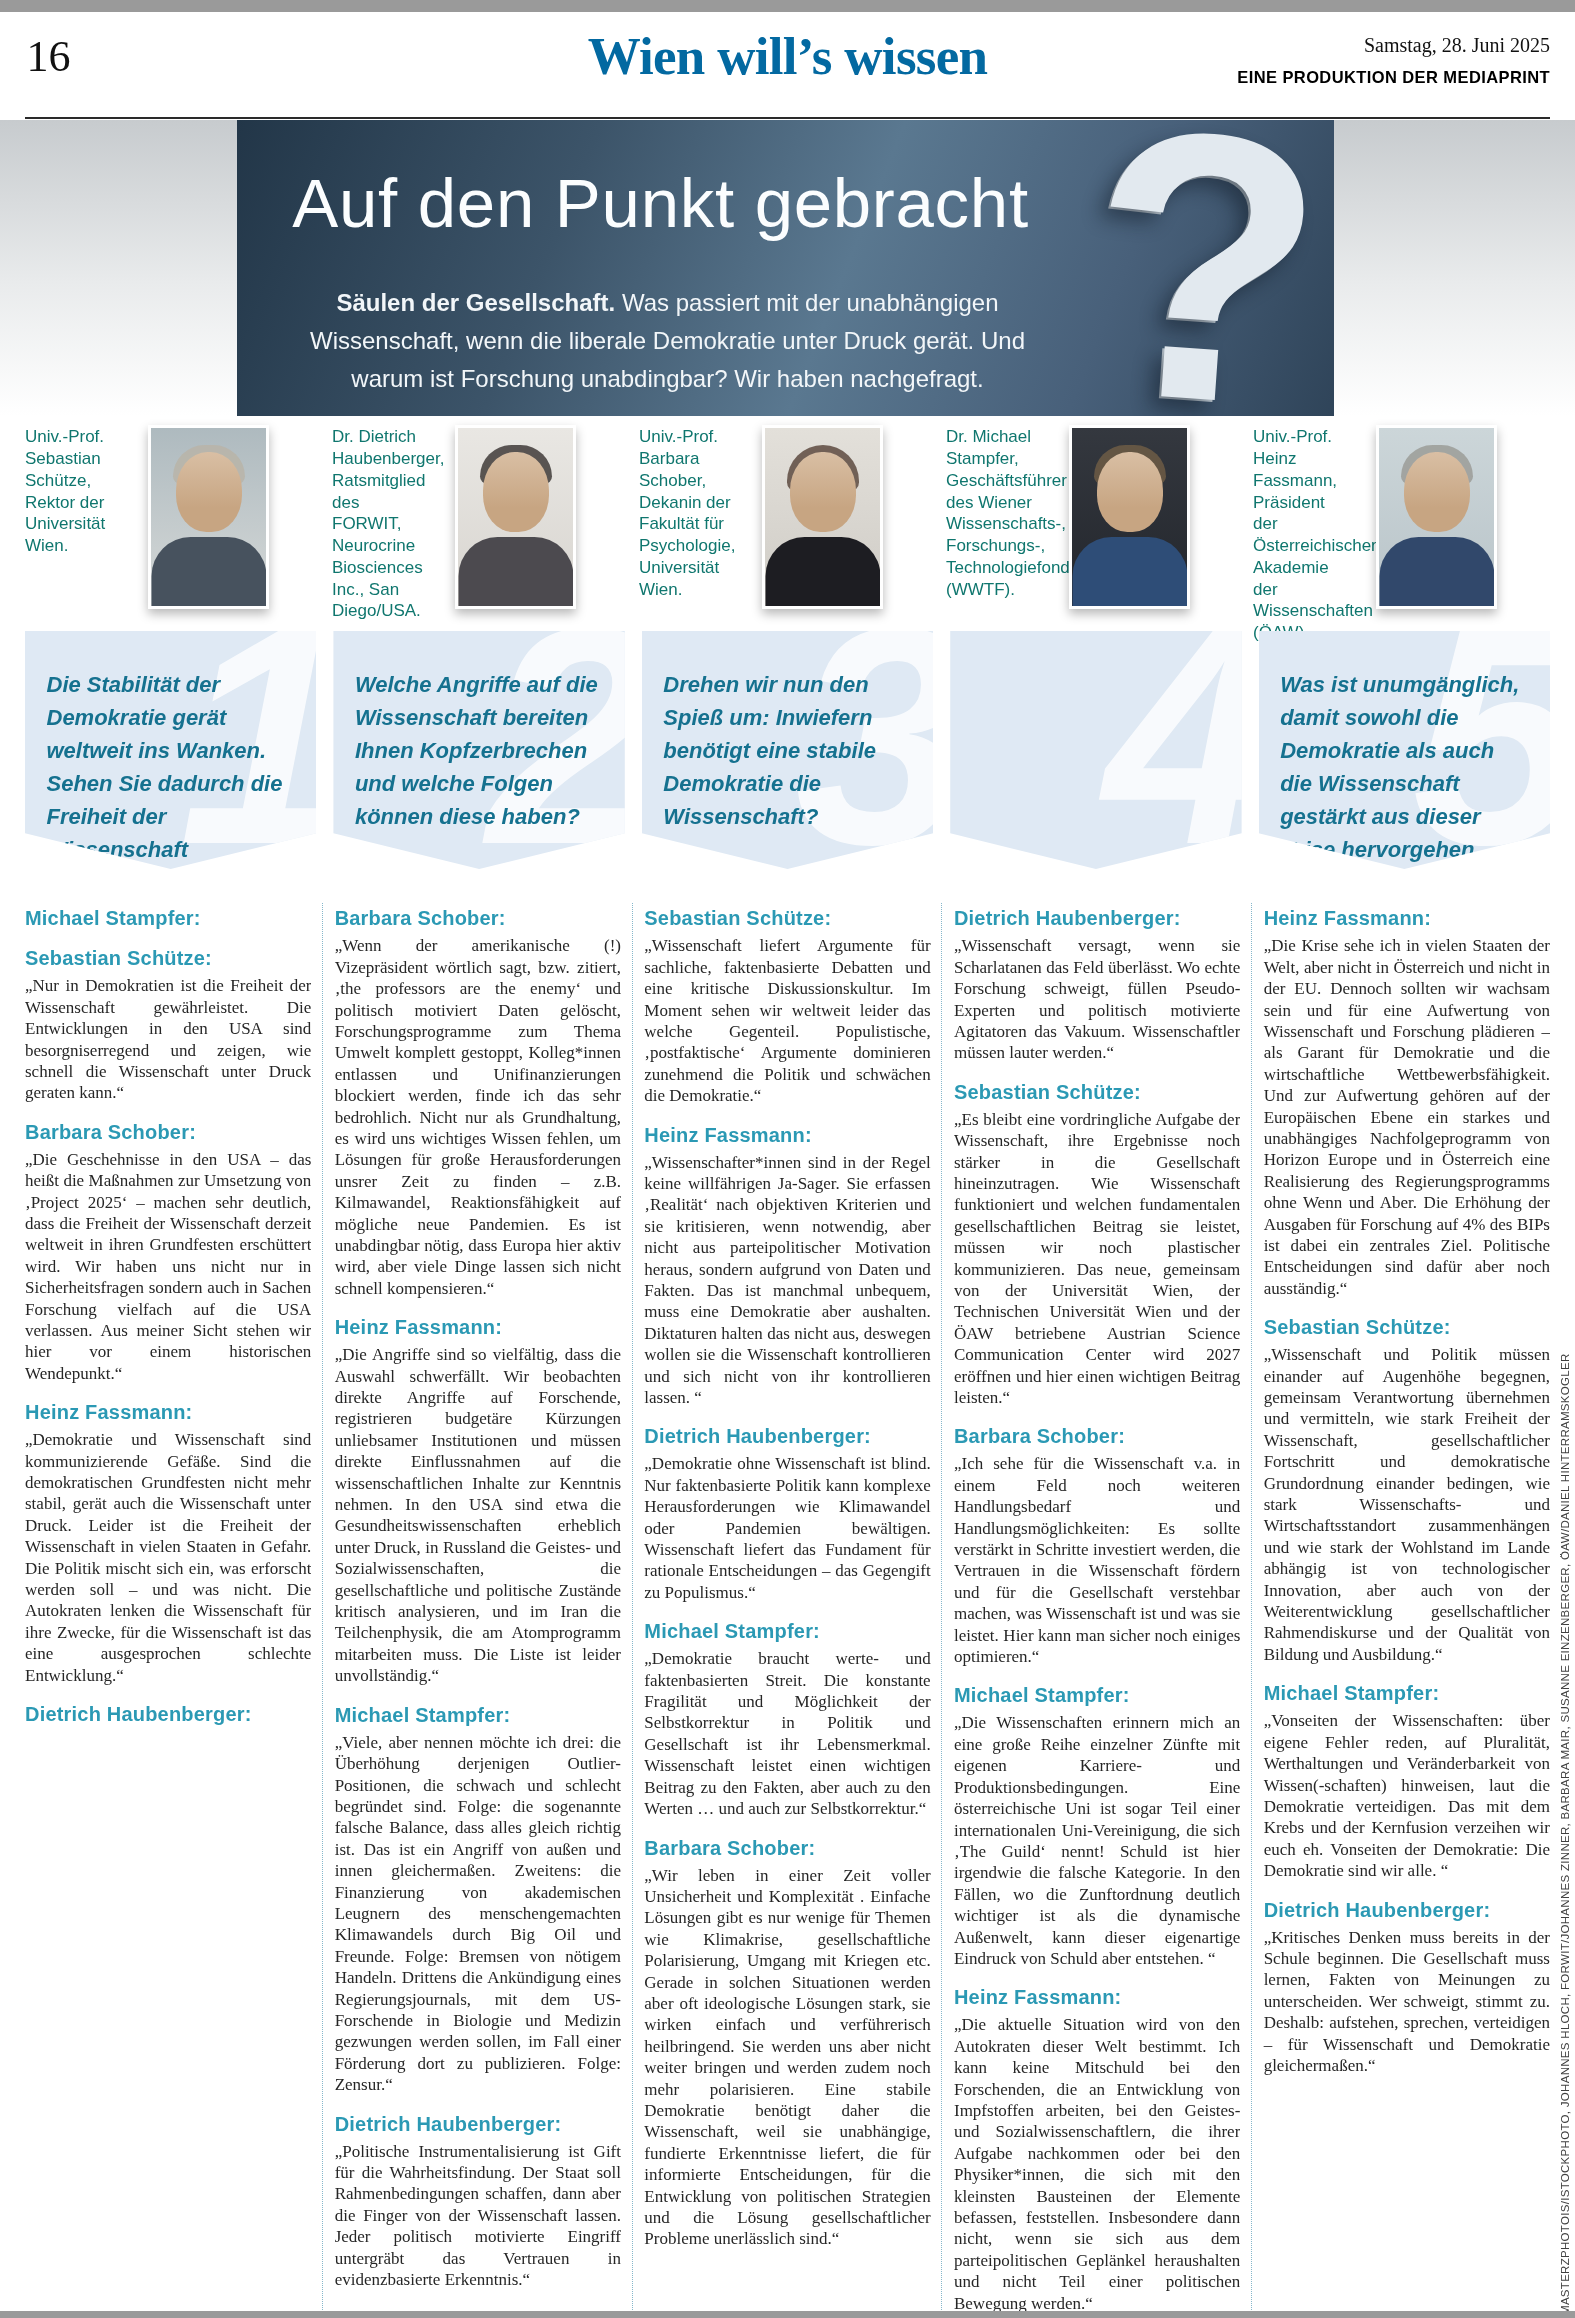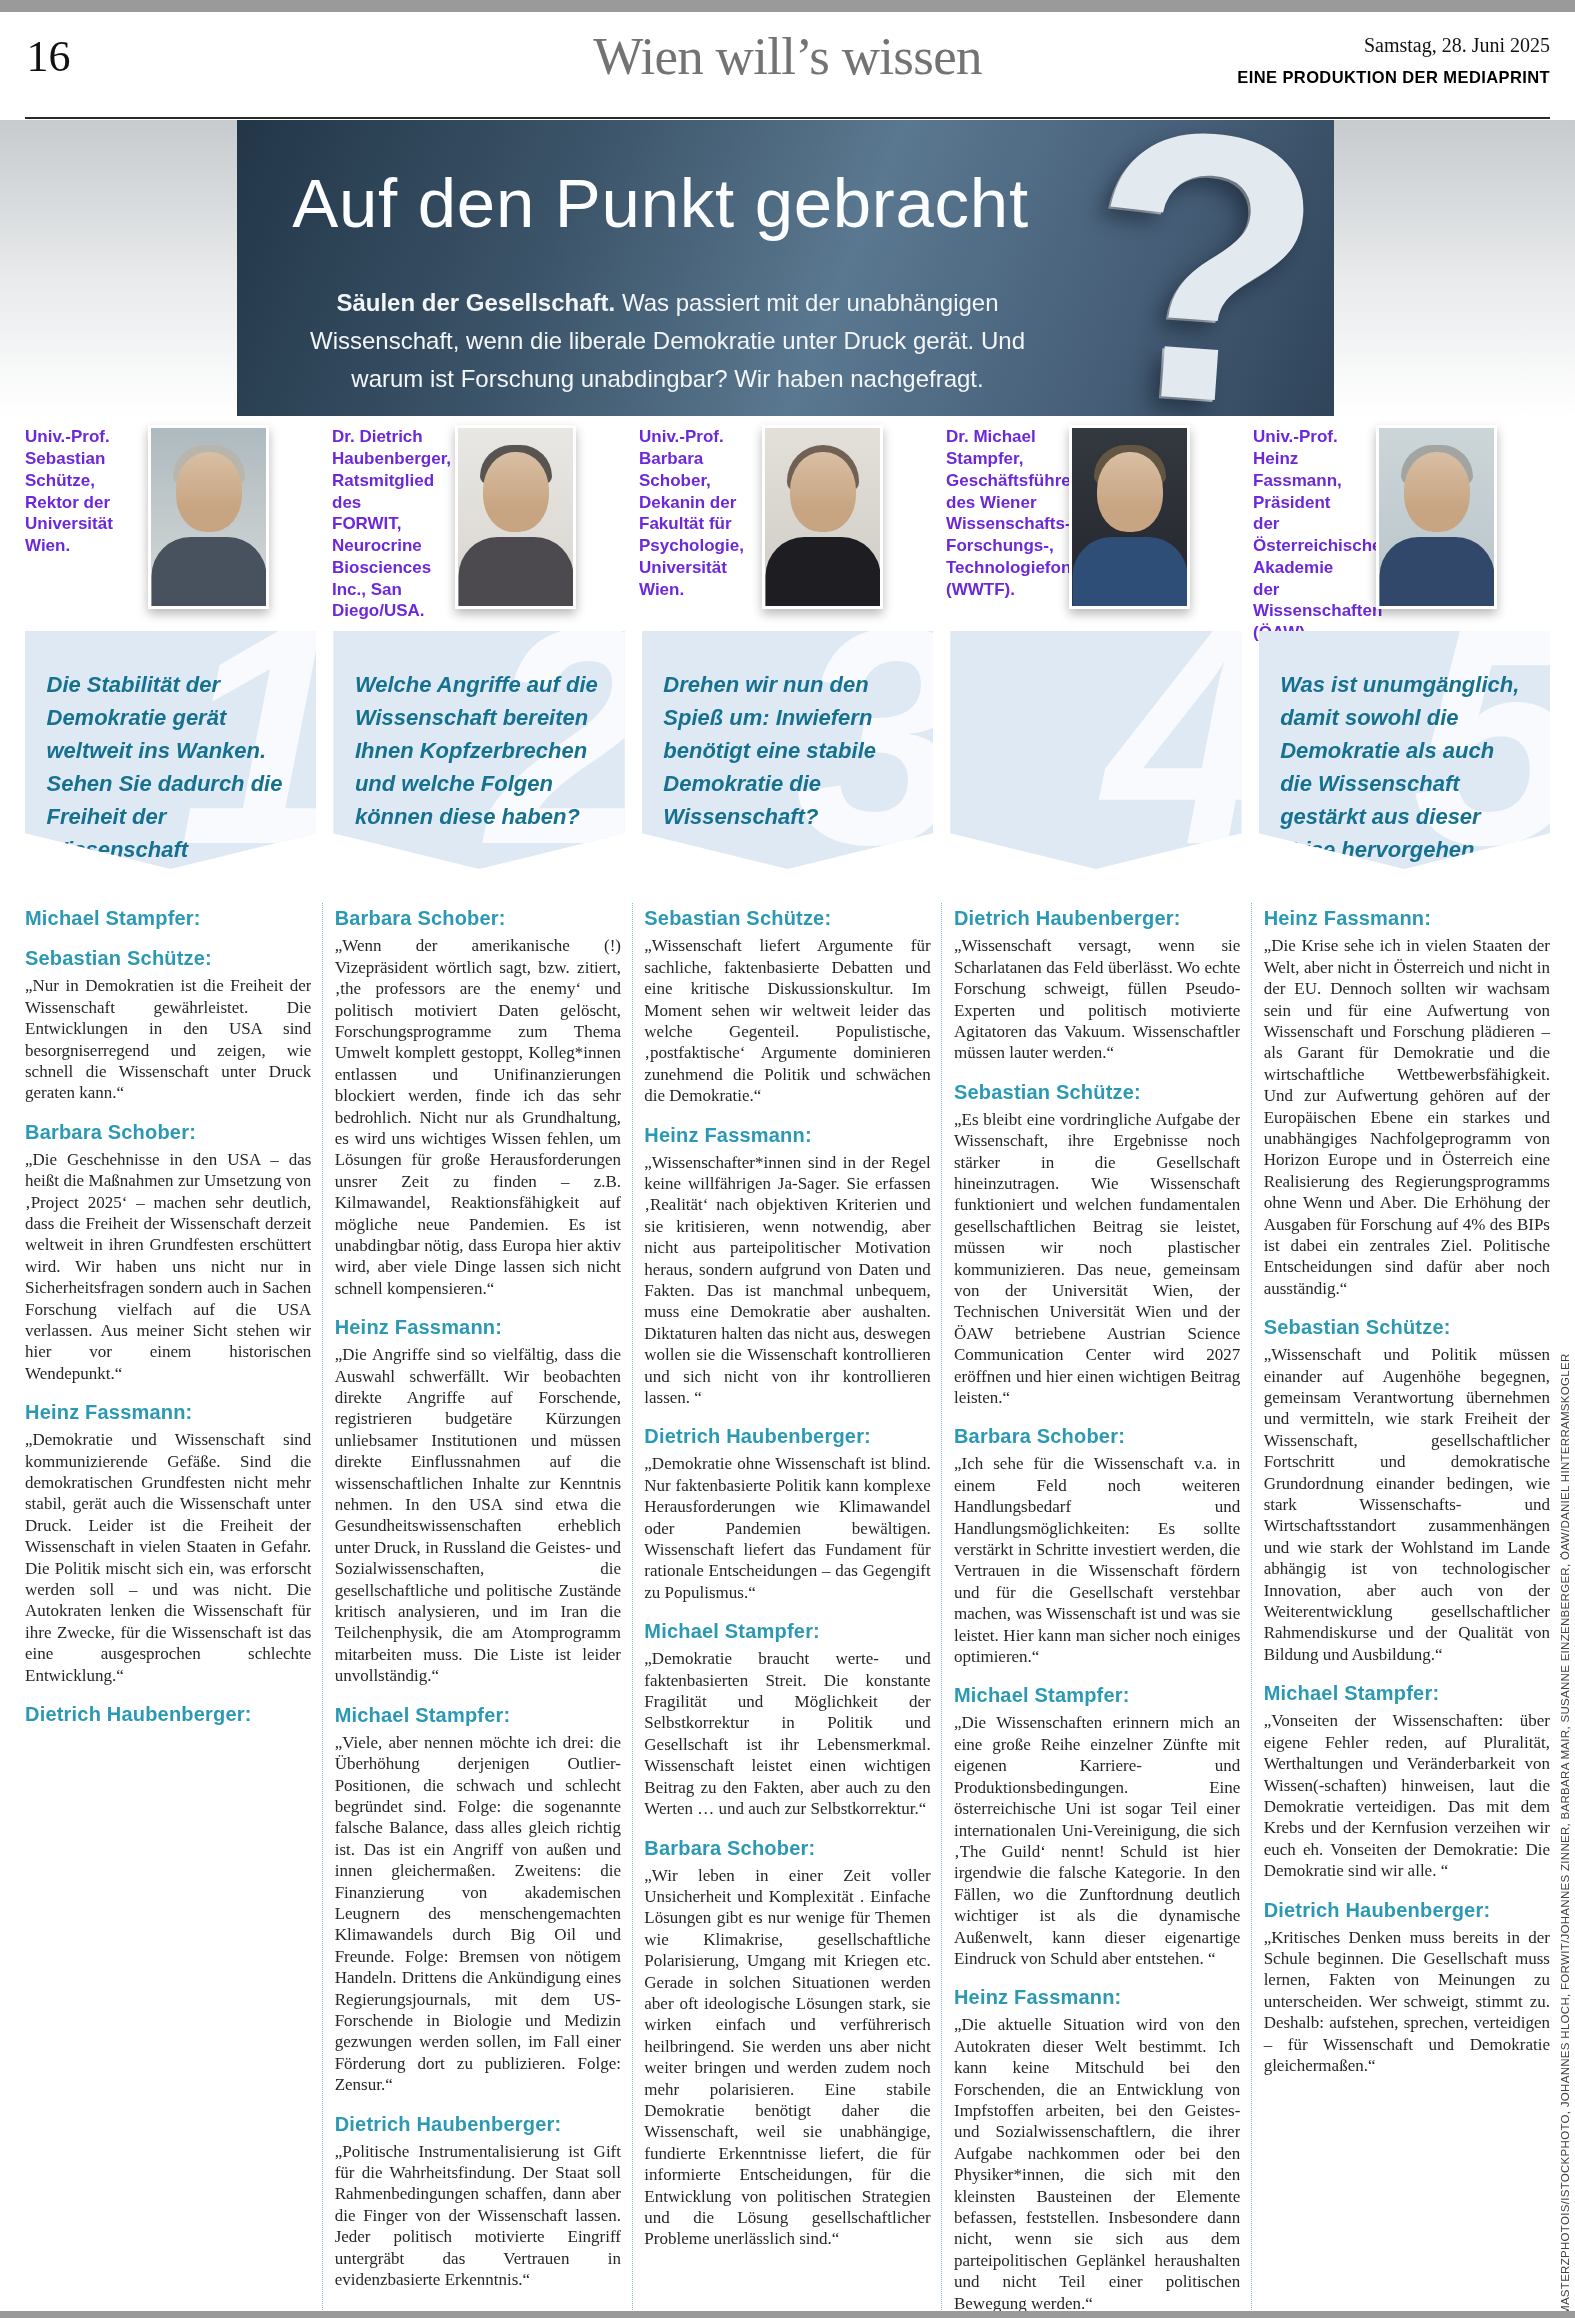--- a/index.html
+++ b/index.html
@@ -5,21 +5,21 @@
   * { margin:0; padding:0; box-sizing:border-box; }
   html,body { background:#9a9a9a; }
   #page {
     position:relative; width:1575px; height:2299px; margin:12px auto;
     background:#ffffff; overflow:hidden;
     font-family:"Liberation Sans", sans-serif; color:#1a1a1a;
   }
   
   #header { position:absolute; top:13px; left:25px; right:25px; height:88px; }
   .page-num { position:absolute; left:1.4px; top:5.7px; font-family:"Liberation Serif", serif; font-size:44px; font-weight:400; color:#111; }
-  .paper-title { position:absolute; left:50%; top:1.4px; transform:translateX(-50%); font-family:"Liberation Serif", serif; font-size:53px; font-weight:400; letter-spacing:-0.7px; color:#737373; white-space:nowrap; }
+  .paper-title { position:absolute; left:50%; top:1.4px; transform:translateX(-50%); font-family:"Liberation Serif", serif; font-size:53px; font-weight:700; letter-spacing:-0.7px; color:#0369a1; white-space:nowrap; }
   .header-right { position:absolute; right:0; top:8.6px; text-align:right; }
   .date-line { font-family:"Liberation Serif", serif; font-size:20px; color:#111; }
   .production-line { margin-top:11.5px; font-size:16.5px; font-weight:700; letter-spacing:0.4px; color:#000; }
   #header-rule { position:absolute; top:105px; left:25px; right:25px; height:2.2px; background:#2a2a2a; }
 
   
   #hero-band { position:absolute; top:108px; left:0; width:1575px; height:296px;
     background:linear-gradient(180deg,#c7cbce 0%,#e9ebec 55%,#ffffff 100%); }
   #hero { position:absolute; left:237px; top:0; width:1097px; height:296px; overflow:hidden;
     background:linear-gradient(112deg,#223648 0%,#3c5469 30%,#5a7890 55%,#48607a 78%,#2f4459 100%); }
@@ -30,21 +30,21 @@
   .hero-lead b { font-weight:700; }
   .hero-qmark { position:absolute; right:13px; top:-42px; font-size:380px; line-height:1;
     font-weight:700; color:#e2e9ef; transform:rotate(4deg);
     text-shadow:-10px 11.5px 18.7px rgba(10,20,30,0.45), -2.2px 2.2px 0 #b9c4cd; }
 
   
   #profiles { position:absolute; top:413px; left:25px; right:25px; height:188px;
     display:flex; justify-content:space-between; }
   .profile { display:flex; width:297px; }
   .profile-caption { width:123px; padding-right:22px; padding-top:1.4px;
-    font-size:17px; font-weight:700; line-height:1.28; color:#6d28d9; }
+    font-size:17px; font-weight:400; line-height:1.28; color:#0f766e; }
   .photo { position:relative; width:121px; height:184px; background:#c4c9cc;
     border:3.6px solid #fff; box-shadow:0 5px 10px rgba(0,0,0,0.28); overflow:hidden; flex-shrink:0; }
   .photo .head { position:absolute; left:50%; top:24.4px; transform:translateX(-50%);
     width:66px; height:80px; border-radius:48% 48% 46% 46%; background:linear-gradient(180deg,#d9bfa4 0%,#c7a582 70%); }
   .photo .hair { position:absolute; left:50%; top:17px; transform:translateX(-50%);
     width:72px; height:39px; border-radius:36px 36px 8.6px 8.6px; background:#8a8276; opacity:.85; }
   .photo .torso { position:absolute; left:50%; bottom:-8.6px; transform:translateX(-50%);
     width:115px; height:78px; border-radius:39px 39px 0 0; background:#47525e; }
   .profile:nth-child(1) .photo { background:linear-gradient(180deg,#aebabf,#d6d9d8); }
   .profile:nth-child(1) .hair { background:#b9b4a8; }

